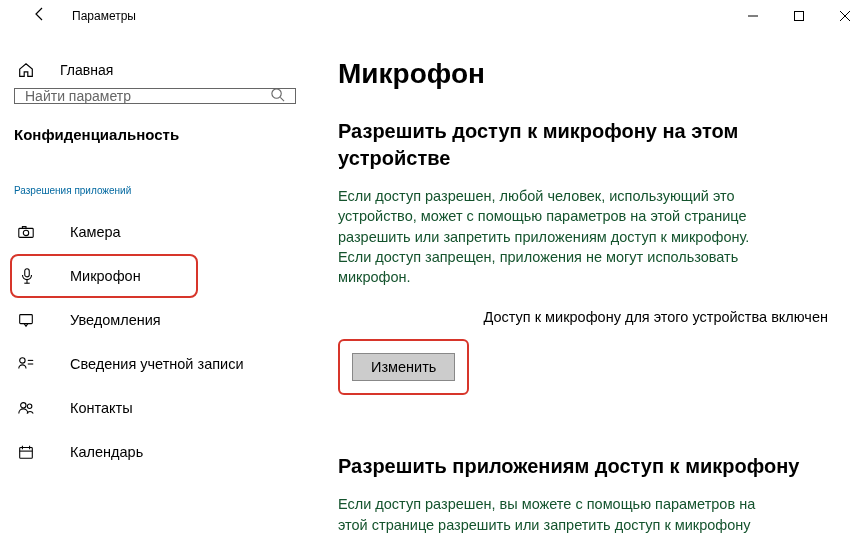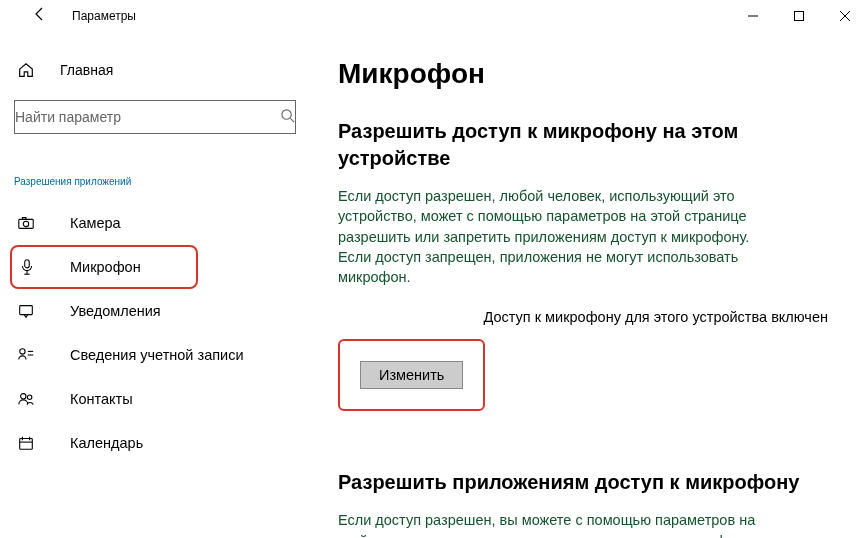--- a/index.html
+++ b/index.html
@@ -21,26 +21,25 @@
 .titlebar .back { width: 32px; text-align: center; font-size: 16px; cursor: pointer; }
 .titlebar .title { margin-left: 16px; font-size: 12px; }
 .titlebar .spacer { flex: 1; }
 .winbtn { width: 46px; height: 32px; display: flex; align-items: center; justify-content: center; cursor: pointer; }
 .winbtn svg { width: 10px; height: 10px; }
 .container { display: flex; height: calc(100% - 32px); }
 .sidebar { width: 310px; padding: 20px 14px 0 14px; }
 .home-row { display: flex; align-items: center; height: 36px; cursor: pointer; gap: 24px; padding-left: 2px; }
 .home-row .icon { width: 20px; display:flex; align-items:center; justify-content:center; }
 .search {
-  margin-top: 12px;
-  height: 34px;
+  height: 16px;
   border: 1px solid #666;
   display: flex;
   align-items: center;
-  padding: 0 0;
+  padding: 0 10px;
   color: #666;
 }
 .search input {
   border: none; outline: none; flex: 1; font-size: 14px; background: transparent; color: #333;
 }
 .search input::placeholder { color: #666; }
 .section-title { font-weight: 600; margin-top: 22px; font-size: 15px; }
 .subsection { margin-top: 42px; font-size: 10px; color: #0369a1; }
 .nav { margin-top: 14px; }
 .nav-item {
@@ -54,21 +53,21 @@
   margin: 0 -4px;
   padding-left: 6px;
   padding-right: 110px;
   width: 188px;
 }
 .content { flex: 1; padding: 26px 40px 0 28px; overflow: auto; }
 .page-title { font-size: 28px; font-weight: 600; margin-bottom: 28px; }
 .h2 { font-size: 20px; font-weight: 600; margin-bottom: 14px; line-height: 1.35; }
 .body-text { font-size: 14.5px; color: #14532d; line-height: 1.4; margin-bottom: 22px; max-width: 430px; }
 .status-line { font-size: 14.5px; margin-bottom: 14px; text-align: right; }
-.btn-wrap { display: inline-block; border: 2.5px solid #d7352a; border-radius: 6px; padding: 20px; margin-bottom: 40px; }
+.btn-wrap { display: inline-block; border: 2.5px solid #d7352a; border-radius: 6px; padding: 12px; margin-bottom: 40px; }
 .btn {
   background: #ccc; border: 1px solid #888; padding: 5px 18px; font-size: 14.5px; cursor: pointer;
   font-family: inherit;
 }
 .section2 { margin-top: 18px; }
 </style>
 </head>
 <body>
 
 <div class="titlebar">
@@ -111,20 +110,21 @@
     <div class="search">
       <input placeholder="Найти параметр" style="">
       <span>
         <svg width="15" height="15" viewBox="0 0 16 16">
             <circle cx="7" cy="7" r="5" stroke="#666" stroke-width="1.2" fill="none"></circle>
             <line x1="11" y1="11" x2="15" y2="15" stroke="#666" stroke-width="1.2"></line>
           </svg>
       </span>
     </div>
 
+    <div class="section-title">Конфиденциальность</div>
 
     <div class="subsection">Разрешения приложений</div>
 
     <div class="nav">
       <div class="nav-item">
         <span class="icon">
           <svg width="18" height="18" viewBox="0 0 20 20">
               <rect x="2" y="6" width="16" height="10" rx="1" stroke="#000" stroke-width="1.2" fill="none"></rect>
               <circle cx="10" cy="11" r="3" stroke="#000" stroke-width="1.2" fill="none"></circle>
               <rect x="6" y="4" width="4" height="2" stroke="#000" stroke-width="1.2" fill="none"></rect>

